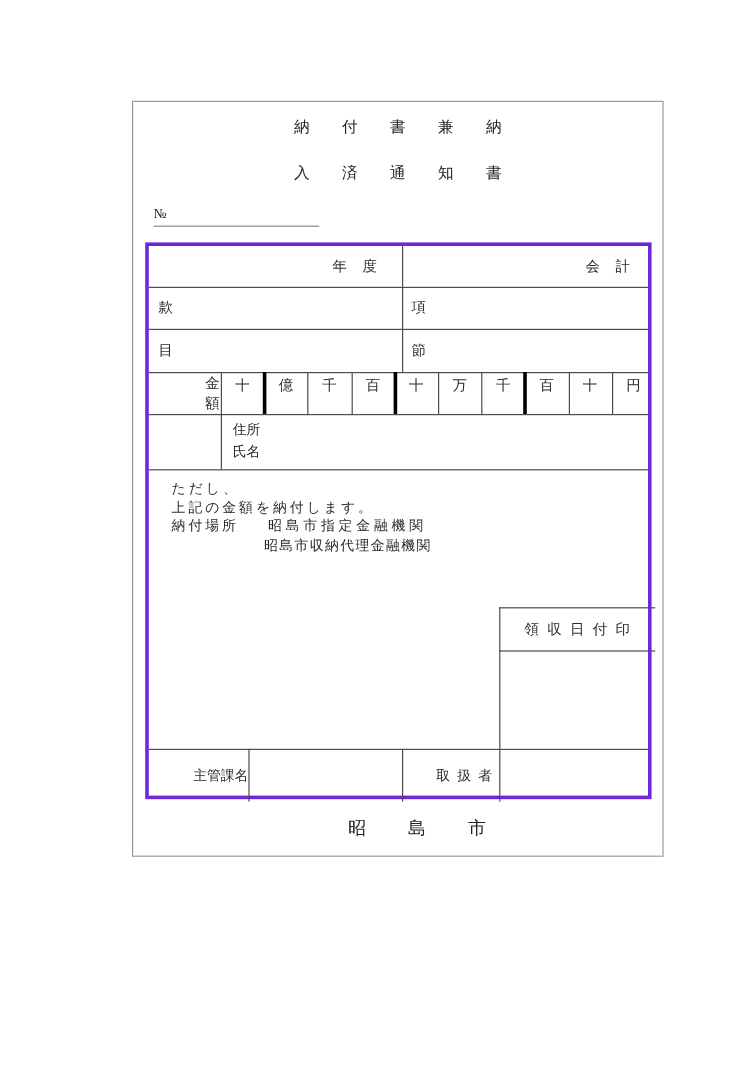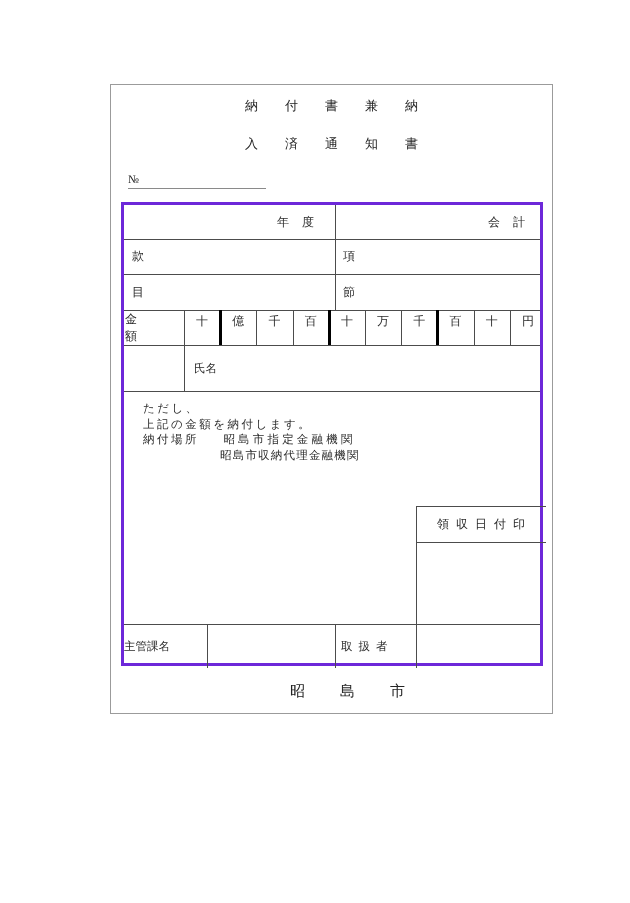--- a/index.html
+++ b/index.html
@@ -15,21 +15,21 @@
   .no-line{position:absolute;left:17px;top:103px;width:138px;height:1px;background:#8a8a8a;}
   .tbl{position:absolute;left:10px;top:117px;width:422px;height:464px;
        border:3px solid #6d28d9;box-sizing:border-box;}
   .hl{position:absolute;height:1px;background:#4c4c4c;}
   .vl{position:absolute;width:1px;background:#4c4c4c;}
   .vthick{position:absolute;width:3px;background:#000000;}
   .cell{position:absolute;display:flex;align-items:center;box-sizing:border-box;
         font-size:12px;color:#2b2b2b;}
   .r-align{justify-content:flex-end;padding-right:8px;letter-spacing:13px;}
   .l-align{padding-left:8px;}
-  .c-align{justify-content:flex-start;}
+  .c-align{justify-content:flex-end;}
   .stack{display:inline-block;width:14px;line-height:16.5px;text-align:center;
          word-break:break-all;font-size:12px;}
   .stack3{display:inline-block;width:12px;line-height:12.5px;text-align:center;
           word-break:break-all;font-size:11px;}
   .mrow{position:absolute;left:60px;top:105px;width:362px;height:35px;display:flex;}
   .mcell{flex:1;text-align:center;padding-top:3px;font-size:12px;}
   .payer-content{position:absolute;left:60px;top:140px;width:362px;height:46px;
         display:flex;flex-direction:column;justify-content:center;padding-left:10px;
         box-sizing:border-box;font-size:11.5px;line-height:18.5px;}
   .body-block{position:absolute;left:19px;top:196px;font-size:11.5px;line-height:15.5px;
@@ -113,20 +113,21 @@
       <div class="vl" style="left:169px;top:105px;height:35px;"></div>
       <div class="vl" style="left:241px;top:105px;height:35px;"></div>
       <div class="vl" style="left:277px;top:105px;height:35px;"></div>
       <div class="vl" style="left:350px;top:105px;height:35px;"></div>
       <div class="vl" style="left:386px;top:105px;height:35px;"></div>
       <div class="vthick" style="left:95px;top:105px;height:35px;"></div>
       <div class="vthick" style="left:204px;top:105px;height:35px;"></div>
       <div class="vthick" style="left:312px;top:105px;height:35px;"></div>
 
       <div class="payer-content">
+        <span>住所</span>
         <span>氏名</span>
       </div>
 
       <div class="body-block">
         <div>ただし、</div>
         <div>上記の金額を納付します。</div>
         <div>
           <span>納付場所</span>
           <span class="place1">昭島市指定金融機関</span>
         </div>

